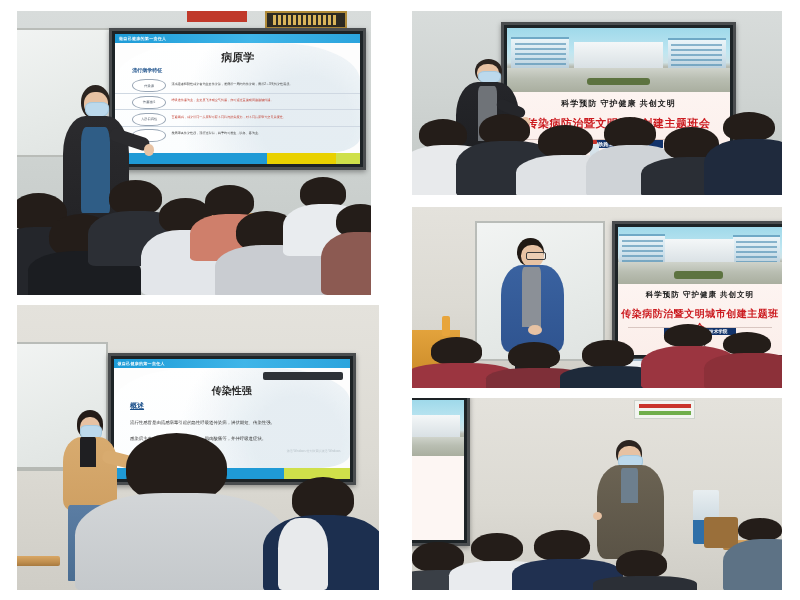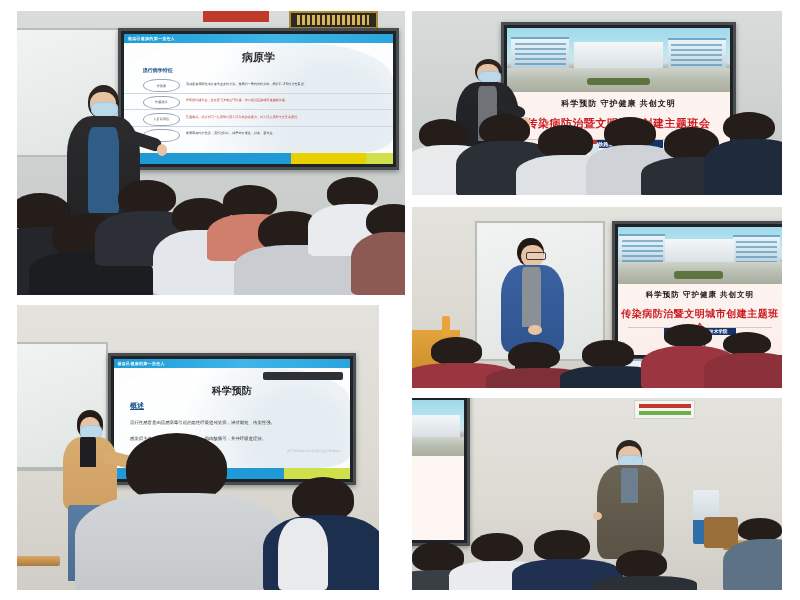--- a/index.html
+++ b/index.html
@@ -86,21 +86,21 @@
   .plaque{position:absolute;background:#2d2a22;border:2px solid #b08b3a;}
   .plaque::after{content:"";position:absolute;inset:16% 8%;background:repeating-linear-gradient(90deg,#d9b45a 0 3px,#2d2a22 3px 5px);}
   .podium{position:absolute;background:linear-gradient(180deg,#e3a33c 0%,#cf8f2c 100%);}
   .books{position:absolute;background:#eef1f4;border-top:2px solid #9fb6c9;border-radius:1px;}
 </style>
 </head>
 <body>
 
 <div class="collage">
 
-  <div class="photo" style="left:17px;top:11px;width:388px;height:284px;">
+  <div class="photo" style="left:17px;top:11px;width:354px;height:284px;">
     <div class="wall"></div>
 
     <div class="banner-red" style="left:48%;top:0;width:17%;height:4%;"></div>
     <div class="plaque" style="left:70%;top:0;width:22%;height:5%;"></div>
     <div class="whiteboard" style="left:-4%;top:6%;width:32%;height:44%;"></div>
 
     <div class="screen" style="left:26%;top:6%;width:71%;height:48%;">
       <div class="screen-inner">
         <div class="slide-lec">
           <div class="topbar" style="height:9px;">
@@ -183,21 +183,21 @@
     <div class="boardrail" style="left:-6%;top:57%;width:30%;height:1.4%;"></div>
 
     <div class="screen" style="left:25%;top:17%;width:67%;height:44%;">
       <div class="screen-inner">
         <div class="slide-lec">
           <div class="topbar" style="height:9px;">
             <span>做自己健康的第一责任人</span>
           </div>
           <div class="body">
             <div style="position:absolute;right:3%;top:4%;width:34%;height:8%;background:#2e3237;border-radius:2px;"></div>
-            <div class="stitle" style="top:16%;font-size:10px;">科学预防</div>
+            <div class="stitle" style="top:16%;font-size:10px;">传染性强</div>
             <div class="sub" style="left:7%;top:33%;font-size:7px;text-decoration:underline;">概述</div>
             <div class="txtline" style="left:7%;top:52%;right:4%;font-size:4.4px;color:#333;"><span>流行性感冒是由流感病毒引起的急性呼吸道传染病，潜伏期短、传染性强。</span></div>
             <div class="txtline" style="left:7%;top:68%;right:4%;font-size:4.4px;color:#333;"><span>感染后主要表现为发热、头痛、乏力、肌肉酸痛等，并伴呼吸道症状。</span></div>
             <div class="winmark" style="font-size:3px;"><span>激活 Windows
 转到设置以激活 Windows</span></div>
           </div>
           <div class="botbar" style="height:11px;">
             <div class="b1" style="flex:0 0 60%;"></div>
               <div class="b2" style="flex:0 0 12%;background:#1f9ad6;"></div>
               <div class="b3" style="flex:1;background:#cfe04a;"></div>

